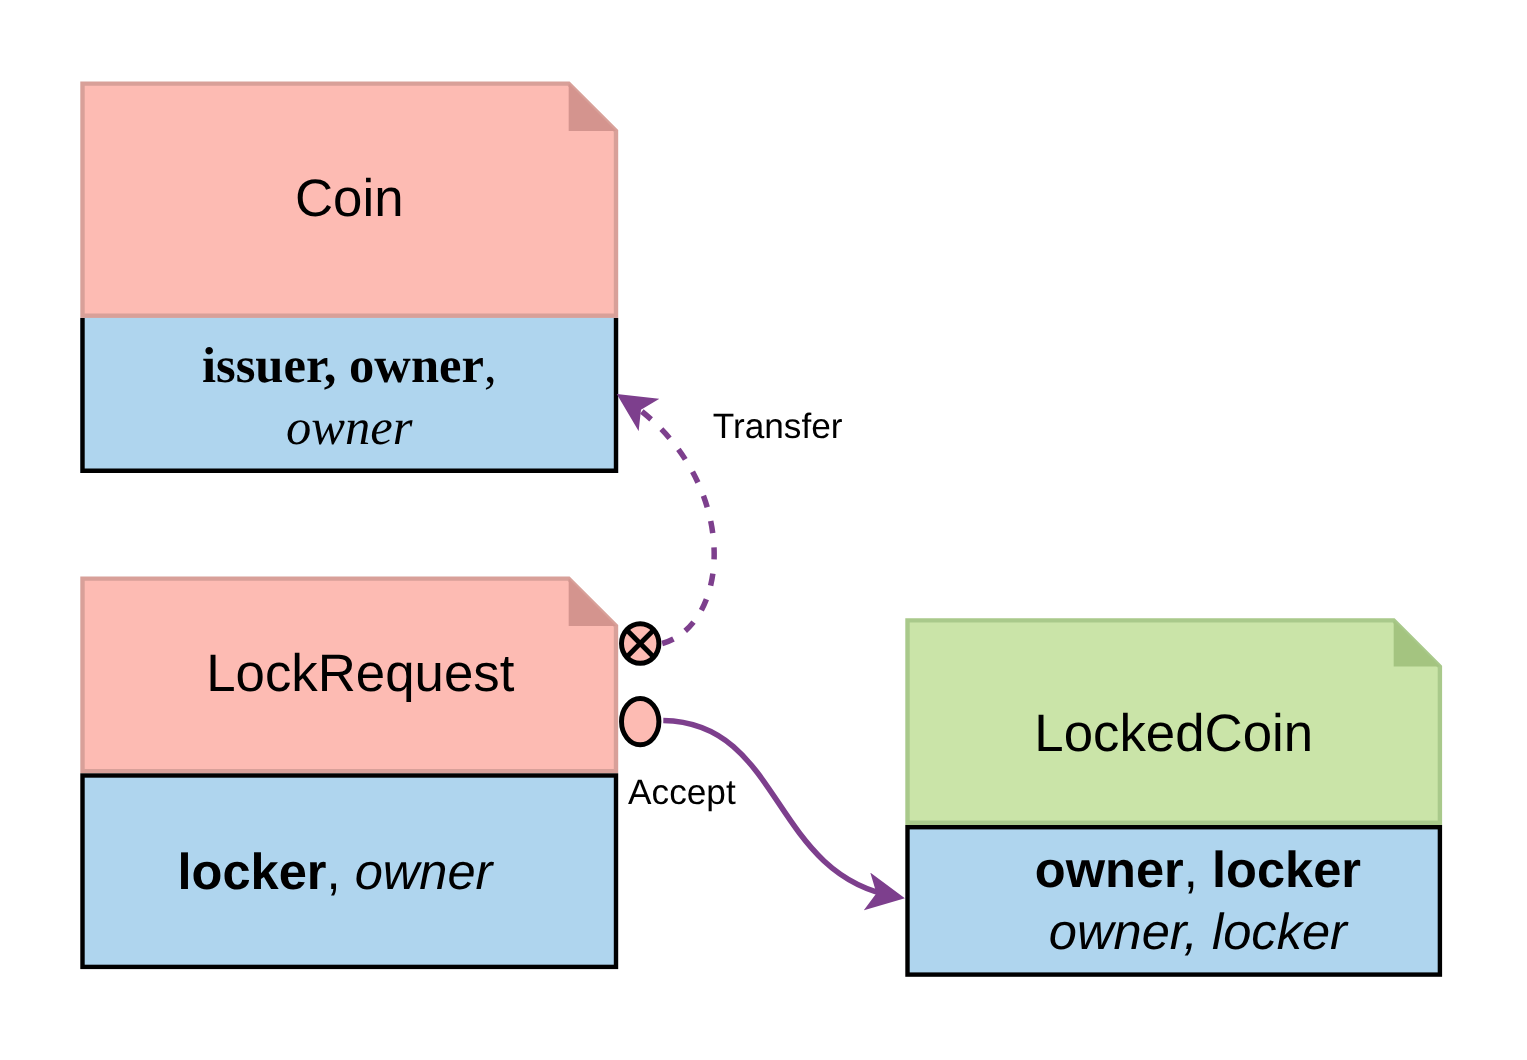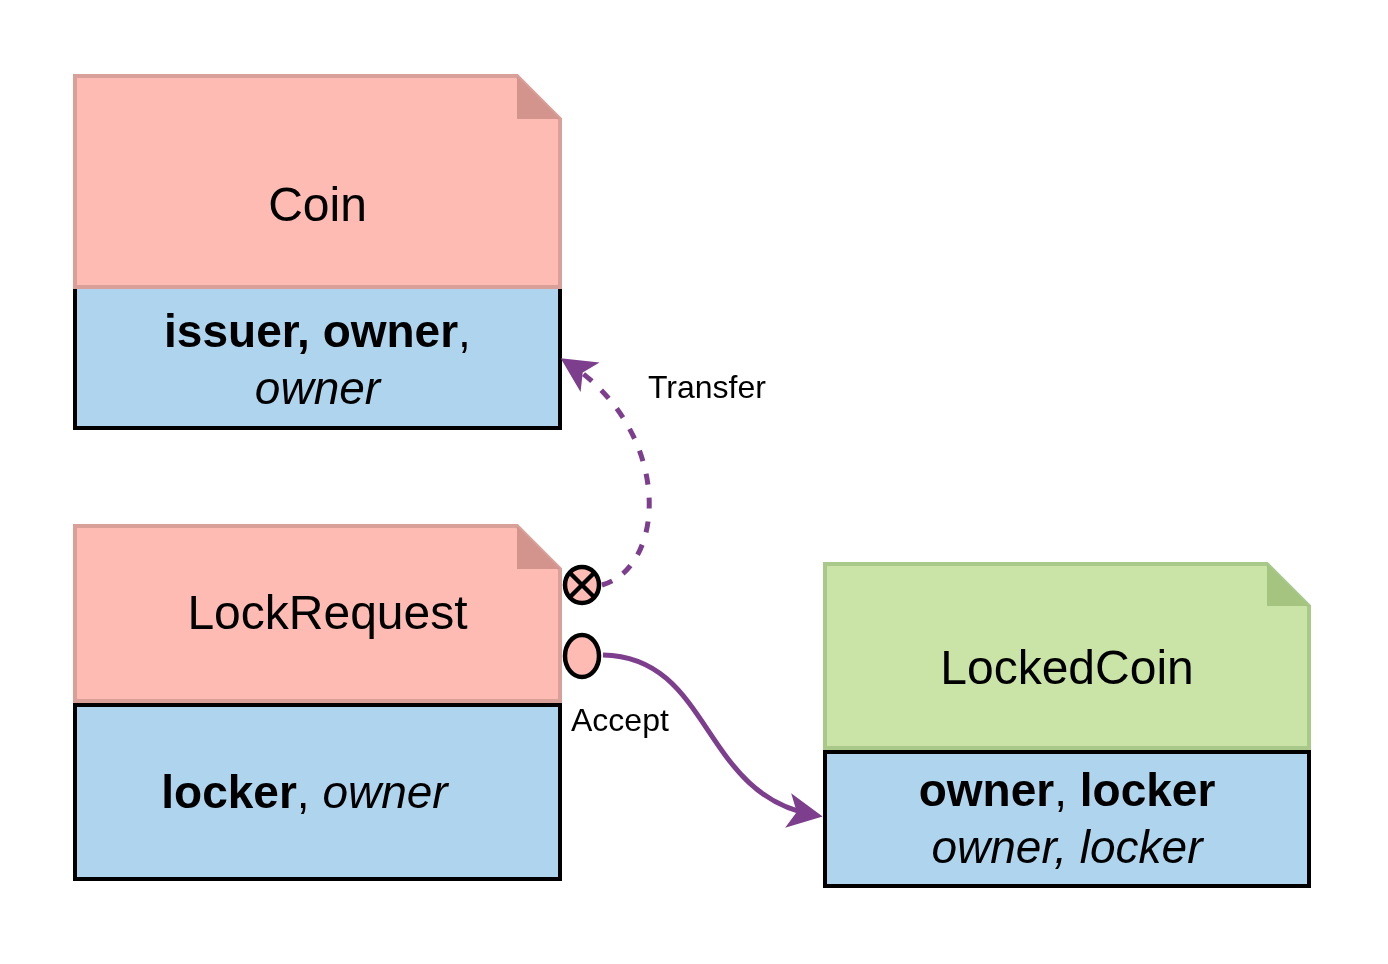--- a/index.html
+++ b/index.html
@@ -71,39 +71,39 @@
 
     <g>
       <ellipse class="port" cx="582" cy="585" rx="17" ry="18"></ellipse>
       <line class="port-x" x1="570" y1="573" x2="594" y2="597"></line>
       <line class="port-x" x1="594" y1="573" x2="570" y2="597"></line>
     </g>
 
     <ellipse class="port" cx="582" cy="656" rx="17" ry="21"></ellipse>
   </svg>
 
-  <div class="txt title" style="left:73px; top:74px; width:489px; height:215px;margin-top:24px;">
+  <div class="txt title" style="left:73px; top:74px; width:489px; height:215px;">
     <span>Coin</span>
   </div>
-  <div class="txt attrs" style="left:73px; top:289px; width:489px; height:141px;">
+  <div class="txt attrs" style="left:73px; top:289px; width:489px; height:141px;font-family:Liberation Serif, serif;">
     <div><span class="b">issuer, owner</span><span>,</span></div>
     <div class="i">owner</div>
   </div>
 
   <div class="txt title" style="left:83px; top:524px; width:489px; height:179px;">
     <span>LockRequest</span>
   </div>
   <div class="txt attrs" style="left:60px; top:703px; width:489px; height:178px;">
     <div><span class="b">locker</span><span>, </span><span class="i">owner</span></div>
   </div>
 
   <div class="txt title" style="left:823px; top:562px; width:488px; height:188px;margin-top:12px;">
     <span>LockedCoin</span>
   </div>
-  <div class="txt attrs" style="left:823px; top:750px; width:488px; height:138px;">
+  <div class="txt attrs" style="left:823px; top:750px; width:488px; height:138px;padding-left:22px;">
     <div><span class="b">owner</span><span>, </span><span class="b">locker</span></div>
     <div class="i">owner, locker</div>
   </div>
 
   <div class="edge-label" style="left:648px; top:364px;">Transfer</div>
   <div class="edge-label" style="left:571px; top:697px;">Accept</div>
 
 </div>
 
 </body></html>

